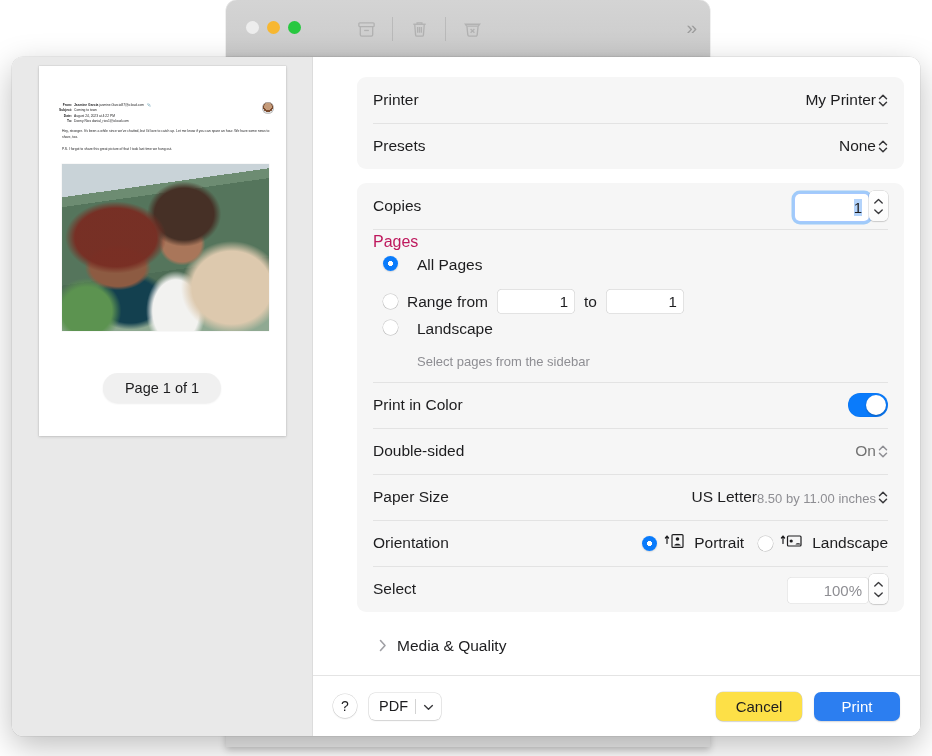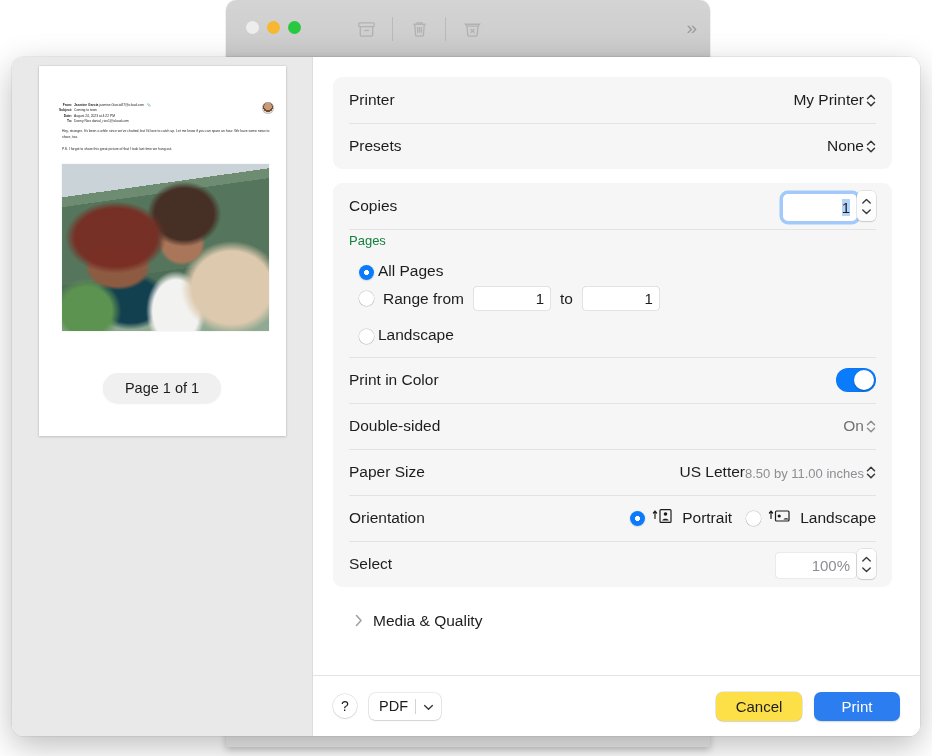--- a/index.html
+++ b/index.html
@@ -96,21 +96,21 @@
     background: #f0f0f0;
     border-radius: 16px;
     padding: 7px 22px;
     font-size: 14.5px; color: #1d1d1f;
     box-shadow: 0 1px 2px rgba(0,0,0,0.07);
     white-space: nowrap;
   }
 
   
   .settings { flex: 1; background: #ffffff; position: relative; display: flex; flex-direction: column; }
-  .scroll { flex: 1; padding: 20px 28px 0 20px; overflow: hidden; }
+  .scroll { flex: 1; padding: 20px 16px 0 20px; overflow: hidden; margin-left: 24px; }
 
   .group {
     background: #f6f6f6;
     border-radius: 9px;
     margin-bottom: 14px;
   }
   .row {
     display: flex; align-items: center;
     min-height: 46px;
     padding: 0 16px;
@@ -146,34 +146,34 @@
   .field.focused {
     box-shadow: 0 0 0 1px #a6c8ff, 0 0 0 3.5px rgba(0,122,255,0.35);
     background: #fff;
   }
   .field.focused .sel { background: #b3d3fb; }
   .field.small { width: 78px; height: 25px; }
   .field.copies { width: 74px; }
   .field.scaling { width: 82px; height: 27px; color: #8e8e93; box-shadow: 0 0 0 0.5px rgba(0,0,0,0.16) inset; }
 
   
-  .radiorow { display: flex; align-items: flex-end; gap: 4px; min-height: 27px; }
+  .radiorow { display: flex; align-items: flex-start; gap: 19px; min-height: 27px; }
   .radio {
     width: 15px; height: 15px; border-radius: 50%;
     background: #fff; box-shadow: 0 0 0 0.5px rgba(0,0,0,0.20), 0 0.5px 1px rgba(0,0,0,.07);
     flex: 0 0 15px;
   }
   .radio.on {
     background: radial-gradient(circle, #ffffff 0 22%, #0a7bfb 24% 100%);
     box-shadow: 0 0.5px 1.5px rgba(0,0,0,.22);
   }
   .radiolabel { font-size: 15.5px; color: #1d1d1f; }
 
   .pagesblock { padding: 4px 16px 13px 16px; }
-  .pagestitle { font-size: 13px; color: #15803d; margin-bottom: 5px; }
+  .pagestitle { font-size: 16px; color: #be185d; margin-bottom: 5px; }
   .pagesopts { padding-left: 10px; display: flex; flex-direction: column; gap: 5px; }
   .hint { font-size: 13px; color: #8e8e93; padding-left: 34px; margin-top: 2px; }
   .rangeline { display: flex; align-items: center; gap: 9px; }
   .tolabel { font-size: 15.5px; color: #1d1d1f; }
 
   
   .toggle {
     width: 40px; height: 24px; border-radius: 12px; background: #0a7bfb;
     position: relative; box-shadow: inset 0 0 0 .5px rgba(0,0,0,.06);
   }
@@ -369,20 +369,21 @@
                   <span class="field small">
                     <span>1</span>
                   </span>
                 </div>
 
                 <div class="radiorow">
                   <span class="radio"></span>
                   <span class="radiolabel">Landscape</span>
                 </div>
 
+                <div class="hint">Select pages from the sidebar</div>
               </div>
             </div>
           </div>
 
           <div class="row">
             <span class="rowlabel">Print in Color</span>
             <span class="rowright">
               <span class="toggle">
                 <span class="knob"></span>
               </span>

